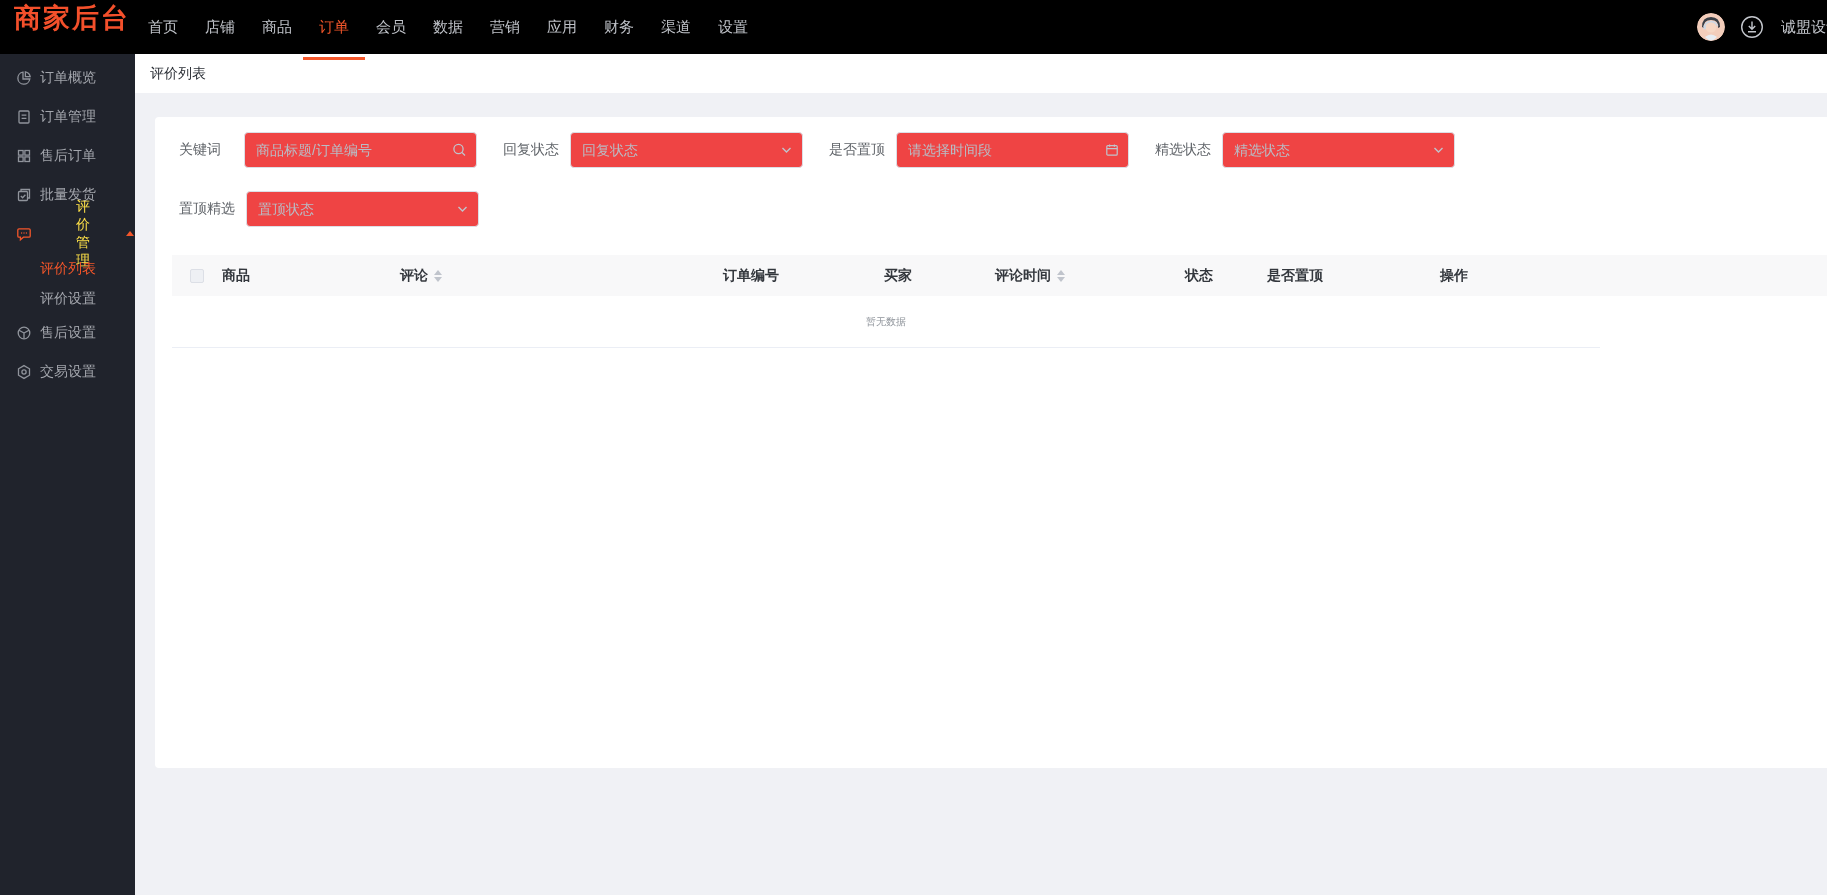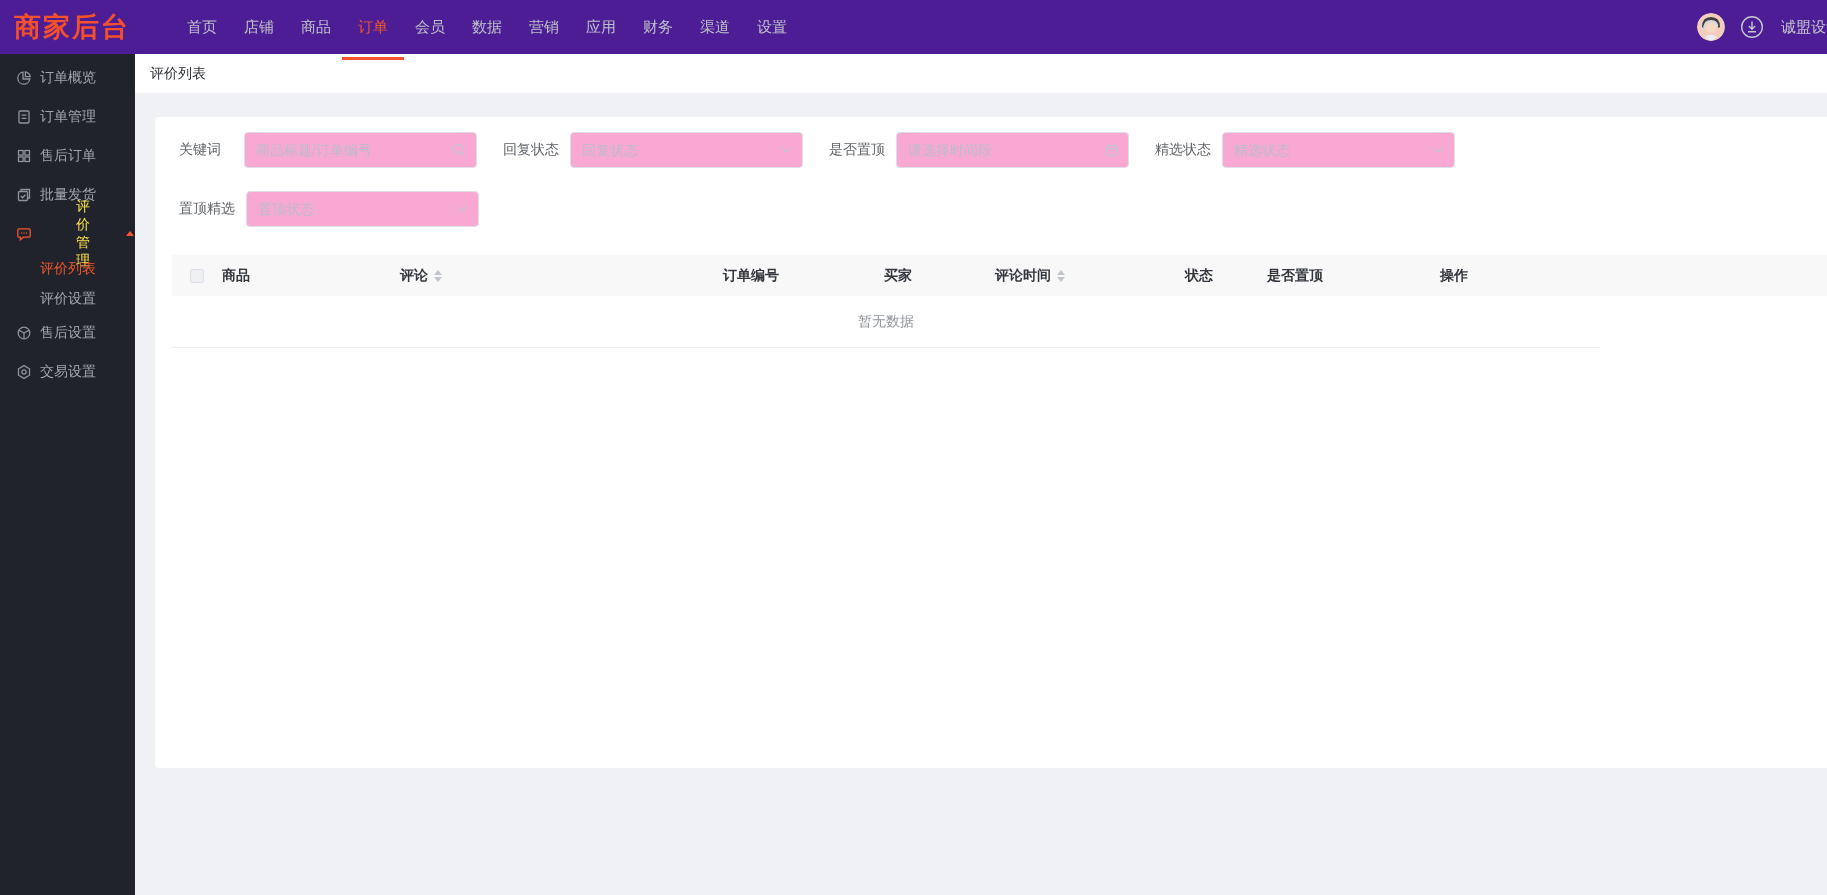--- a/index.html
+++ b/index.html
@@ -1,21 +1,21 @@
 <!DOCTYPE html>
 <html><head>
 <meta charset="utf-8">
 <style>
   * { margin:0; padding:0; box-sizing:border-box; }
   html,body { width:1827px; height:895px; overflow:hidden;
     font-family:"Liberation Sans","DejaVu Sans",sans-serif; background:#f0f1f5; }
 
   
   .topbar { position:absolute; top:0; left:0; width:1827px; height:54px;
-    background:#4c1d95; display:flex; align-items:center; z-index:20;gap:39px; }
+    background:#000000; display:flex; z-index:20; }
   .logo { width:135px; flex:none; padding-left:14px; font-size:27px; font-weight:800;
     color:#f4502b; letter-spacing:2px; white-space:nowrap; cursor:pointer; }
   .topnav { display:flex; height:54px; margin-left:13px; }
   .nav-item { position:relative; height:60px; line-height:54px; margin-right:27px;
     font-size:15px; color:#bfc2c8; cursor:pointer; white-space:nowrap; }
   .nav-item.active { color:#f4562a; }
   .nav-item.active::after { content:""; position:absolute; left:-16px; right:-16px;
     bottom:0; height:3px; background:#f4562a; }
   .topbar-right { position:absolute; left:1697px; top:0; height:54px;
     display:flex; align-items:center; white-space:nowrap; }
@@ -46,21 +46,21 @@
     border-radius:4px 0 0 4px; overflow:hidden; }
 
   
   .filters { padding:15px 0 0 24px; }
   .filter-row { display:flex; margin-bottom:23px; }
   .filter-item { display:flex; align-items:center; margin-right:26px; }
   .filter-label { min-width:54px; text-align:left; margin-right:11px;
     font-size:14px; color:#5f6368; white-space:nowrap; }
   .control { position:relative; width:233px; height:36px; }
   .control input { width:100%; height:36px; border:1px solid #dcdfe6; border-radius:4px;
-    padding:0 32px 0 11px; font-size:14px; color:#333; background:#f9a8d4; outline:none; }
+    padding:0 32px 0 11px; font-size:14px; color:#333; background:#ef4444; outline:none; }
   .control input::placeholder { color:#b8bdc6; opacity:1; }
   .suffix-icon { position:absolute; right:10px; top:50%; transform:translateY(-50%);
     display:flex; pointer-events:none; color:#c0c4cc; }
 
   
   .table-wrap { margin:28px 0 0 17px; }
   .thead { display:flex; align-items:center; height:41px; background:#f8f8f9;
     font-size:14px; font-weight:700; color:#33373d; }
   .th { padding-left:10px; display:flex; align-items:center; white-space:nowrap; flex:none; }
   .th-select { width:40px; padding-left:18px; }
@@ -69,21 +69,21 @@
   .th-pinned { width:173px; } .th-actions { width:170px;text-align:right; }
   .th-filler { flex:1; }
   .checkbox { width:14px; height:14px; background:#eef0f4; border:1px solid #dcdfe6;
     border-radius:2px; cursor:pointer; }
   .sort-caret { display:flex; flex-direction:column; margin-left:6px; cursor:pointer; }
   .sort-caret i { width:0; height:0; border-left:4px solid transparent;
     border-right:4px solid transparent; display:block; }
   .sort-caret .up { border-bottom:5px solid #c0c4cc; margin-bottom:2px; }
   .sort-caret .down { border-top:5px solid #c0c4cc; }
   .empty-row { width:1428px; height:52px; display:flex; align-items:center;
-    justify-content:center; border-bottom:1px solid #ebeef5; font-size:14px; color:#8f949b; }
+    justify-content:center; border-bottom:1px solid #ebeef5; font-size:10px; color:#8f949b; }
 </style>
 </head>
 <body>
 
 <header class="topbar">
   <div class="logo">商家后台</div>
   <nav class="topnav">
     <a class="nav-item">首页</a>
     <a class="nav-item">店铺</a>
     <a class="nav-item">商品</a>

